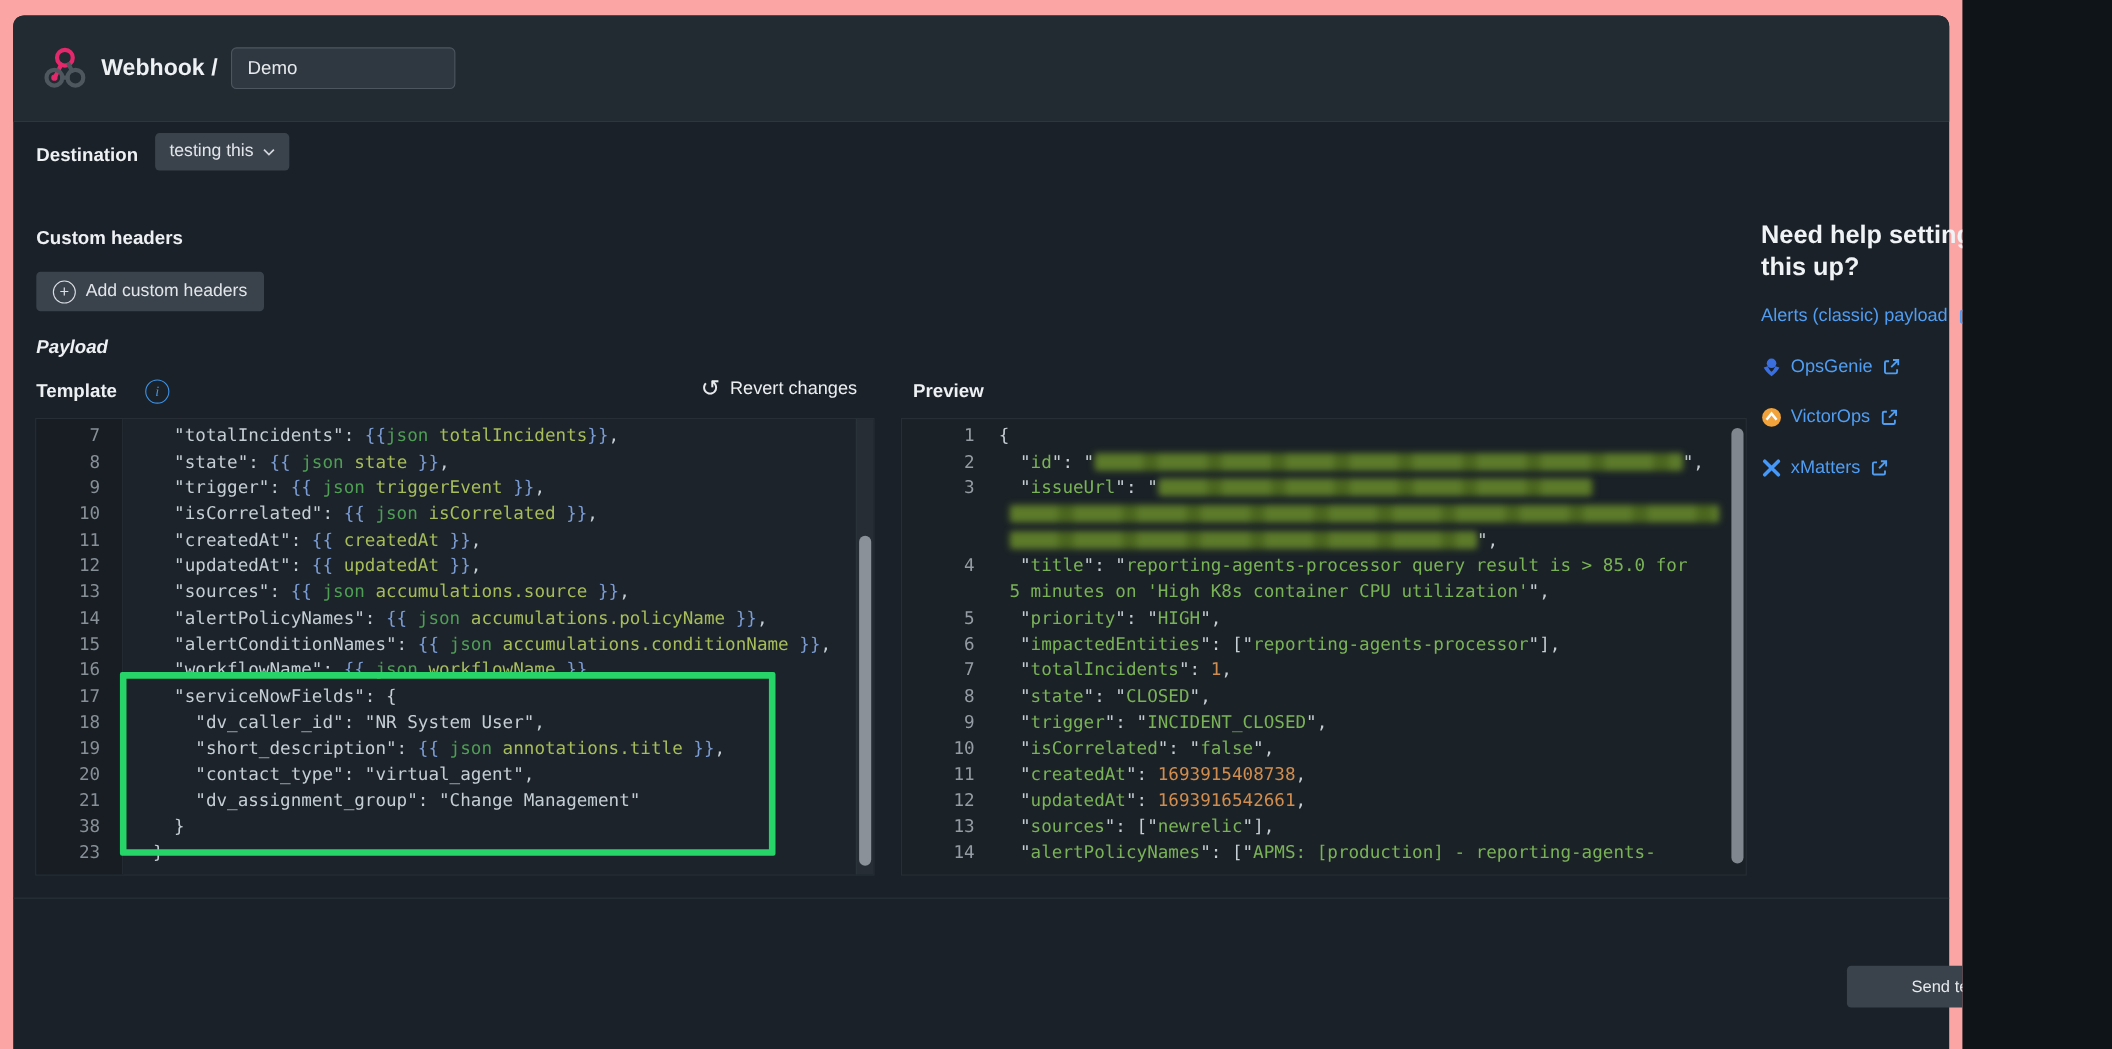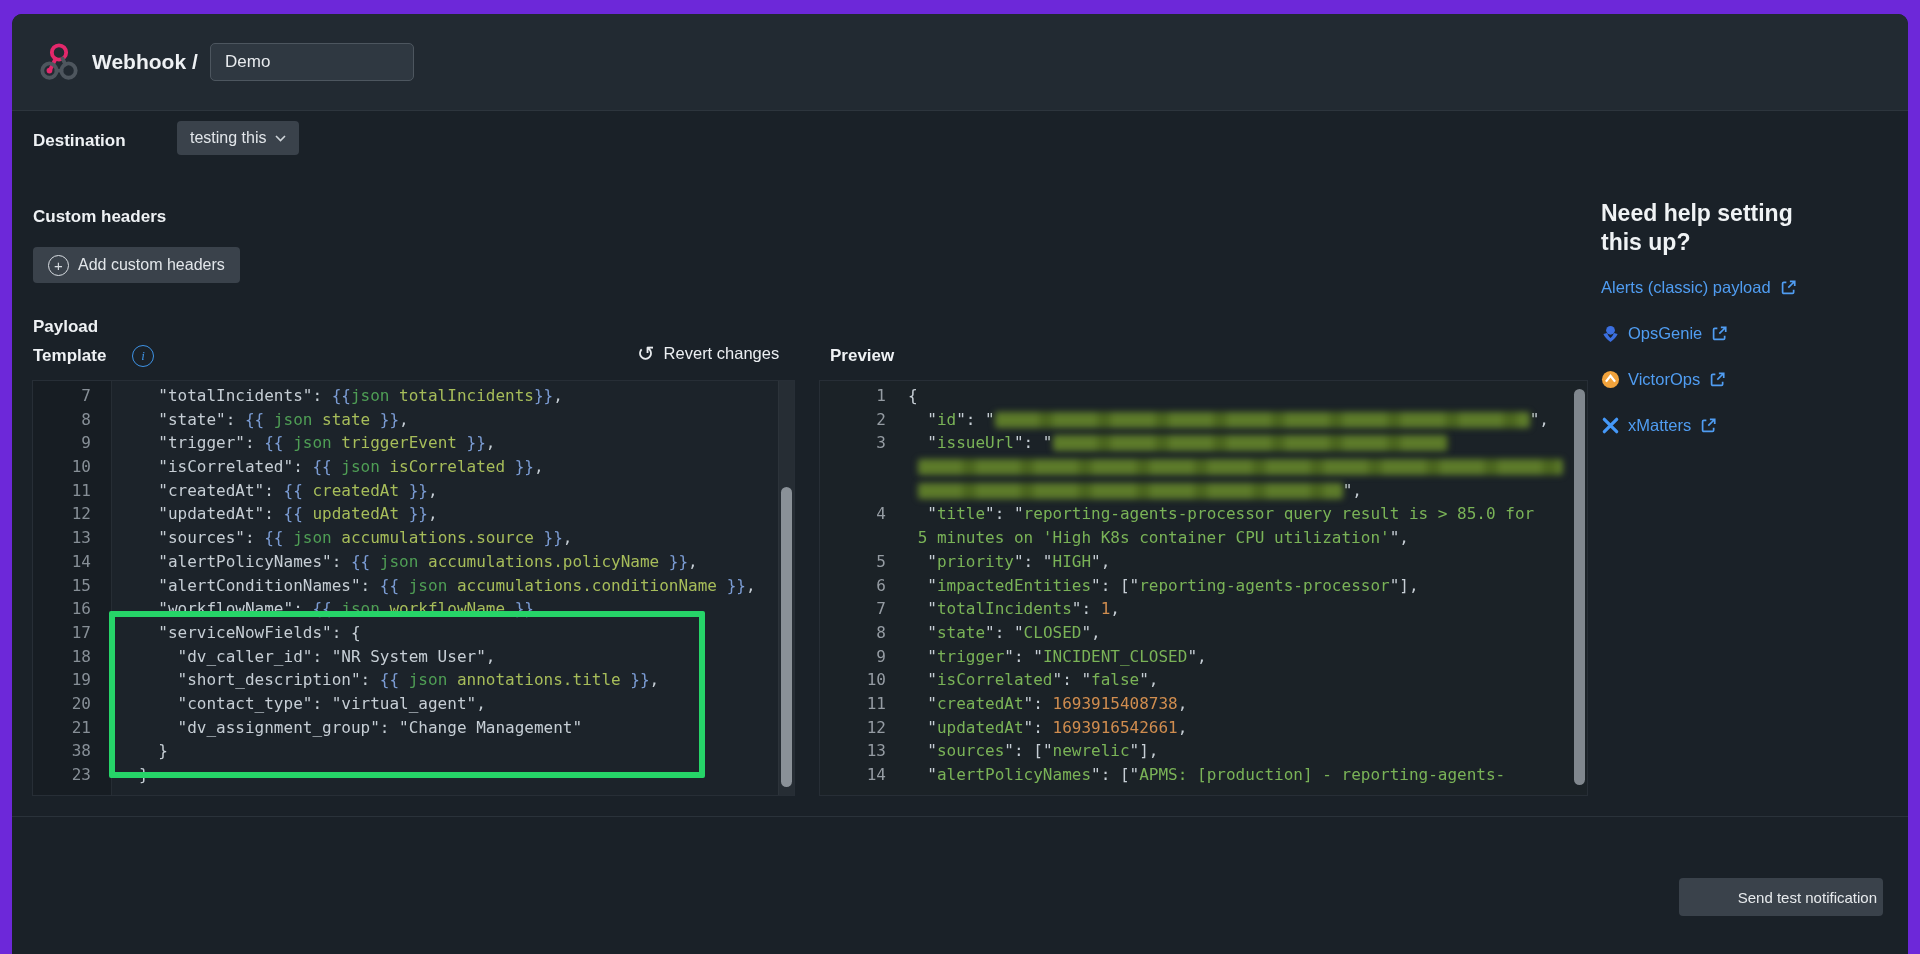--- a/index.html
+++ b/index.html
@@ -1,16 +1,16 @@
 <!DOCTYPE html>
 <html><head>
 <meta charset="utf-8">
 <style>
   html,body{margin:0;padding:0;background:#0f1419;}
-  #stage{position:relative;width:1920px;height:954px;background:#6d28d9;overflow:hidden;
+  #stage{position:relative;width:1784px;height:954px;background:#fca5a5;overflow:hidden;
          font-family:"Liberation Sans",sans-serif;color:#e9edf0;}
   .app{position:absolute;left:12px;top:14px;right:12px;bottom:0;background:#1a2128;border-radius:10px 10px 0 0;}
   .app-header{position:absolute;left:0;top:0;right:0;height:96px;background:#222a32;
               border-bottom:1px solid #2d353d;border-radius:10px 10px 0 0;}
   .logo{position:absolute;left:26px;top:27px;width:42px;height:42px;}
   .app-title{position:absolute;left:80px;top:0;height:96px;display:flex;align-items:center;
              font-size:21px;font-weight:700;color:#eef1f4;}
   .name-input{position:absolute;left:198px;top:29px;width:204px;height:38px;background:#2f3841;
               border:1px solid #4d565f;border-radius:5px;color:#e8ebee;font-size:17px;padding:16px 14px;
               font-family:"Liberation Sans",sans-serif;box-sizing:border-box;outline:none;}
@@ -80,34 +80,34 @@
           <path d="M19.5 31 L24.5 31" stroke="#4e565e"></path>
           <path d="M28.7 24.6 L25.6 18.2" stroke="#4e565e"></path>
         </g>
         <circle cx="12" cy="31" r="3" fill="#e3286b"></circle>
       </svg>
       <div class="app-title">Webhook /</div>
       <input class="name-input" type="text" value="Demo" style="">
     </div>
 
     <div class="lbl" style="left:21px;top:117px;">Destination</div>
-    <button class="btn" style="left:129px;top:107px;height:34px;padding:16px 13px;margin-left:36px;">
+    <button class="btn" style="left:129px;top:107px;height:34px;padding:16px 13px;">
       <span>testing this</span>
       <svg class="dd-chevron" viewBox="0 0 11 7">
         <polyline points="1,1 5.5,5.5 10,1" fill="none" stroke="#cfd5da" stroke-width="1.6"></polyline>
       </svg>
     </button>
 
     <div class="lbl" style="left:21px;top:193px;">Custom headers</div>
     <button class="btn" style="left:21px;top:233px;height:36px;padding:0 15px;">
       <span class="plus-icon">+</span>
       <span>Add custom headers</span>
     </button>
 
-    <div class="lbl" style="left:21px;top:303px;">Payload</div>
+    <div class="lbl" style="left:21px;top:292px;font-style:italic;">Payload</div>
 
     <div class="lbl" style="left:21px;top:332px;">Template</div>
     <div class="info-icon">i</div>
 
     <div class="revert">
       <span class="revert-icon">↺</span>
       <span class="revert-text">Revert changes</span>
     </div>
 
     <div class="lbl" style="left:818px;top:332px;">Preview</div>

